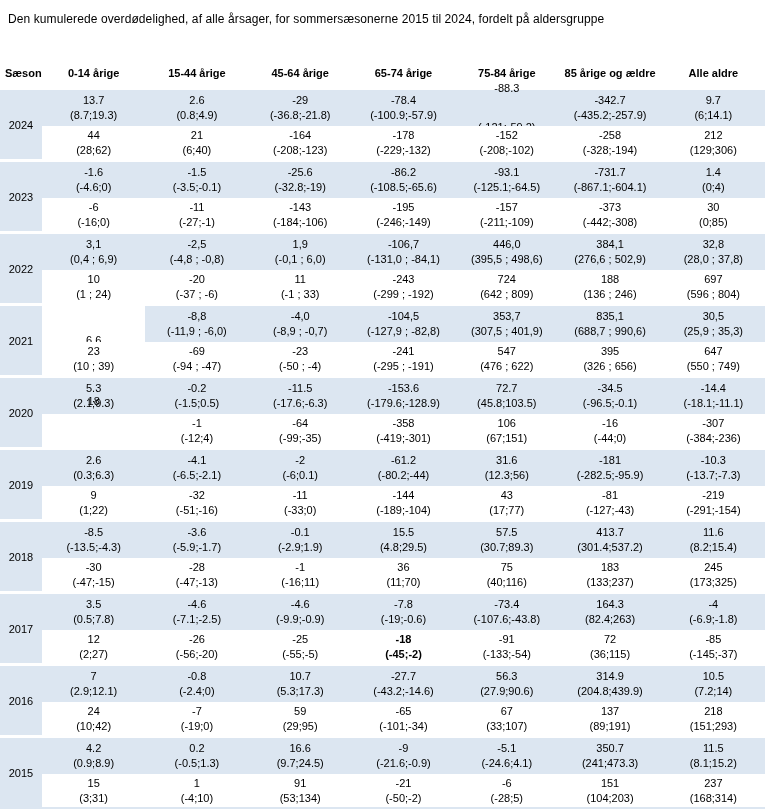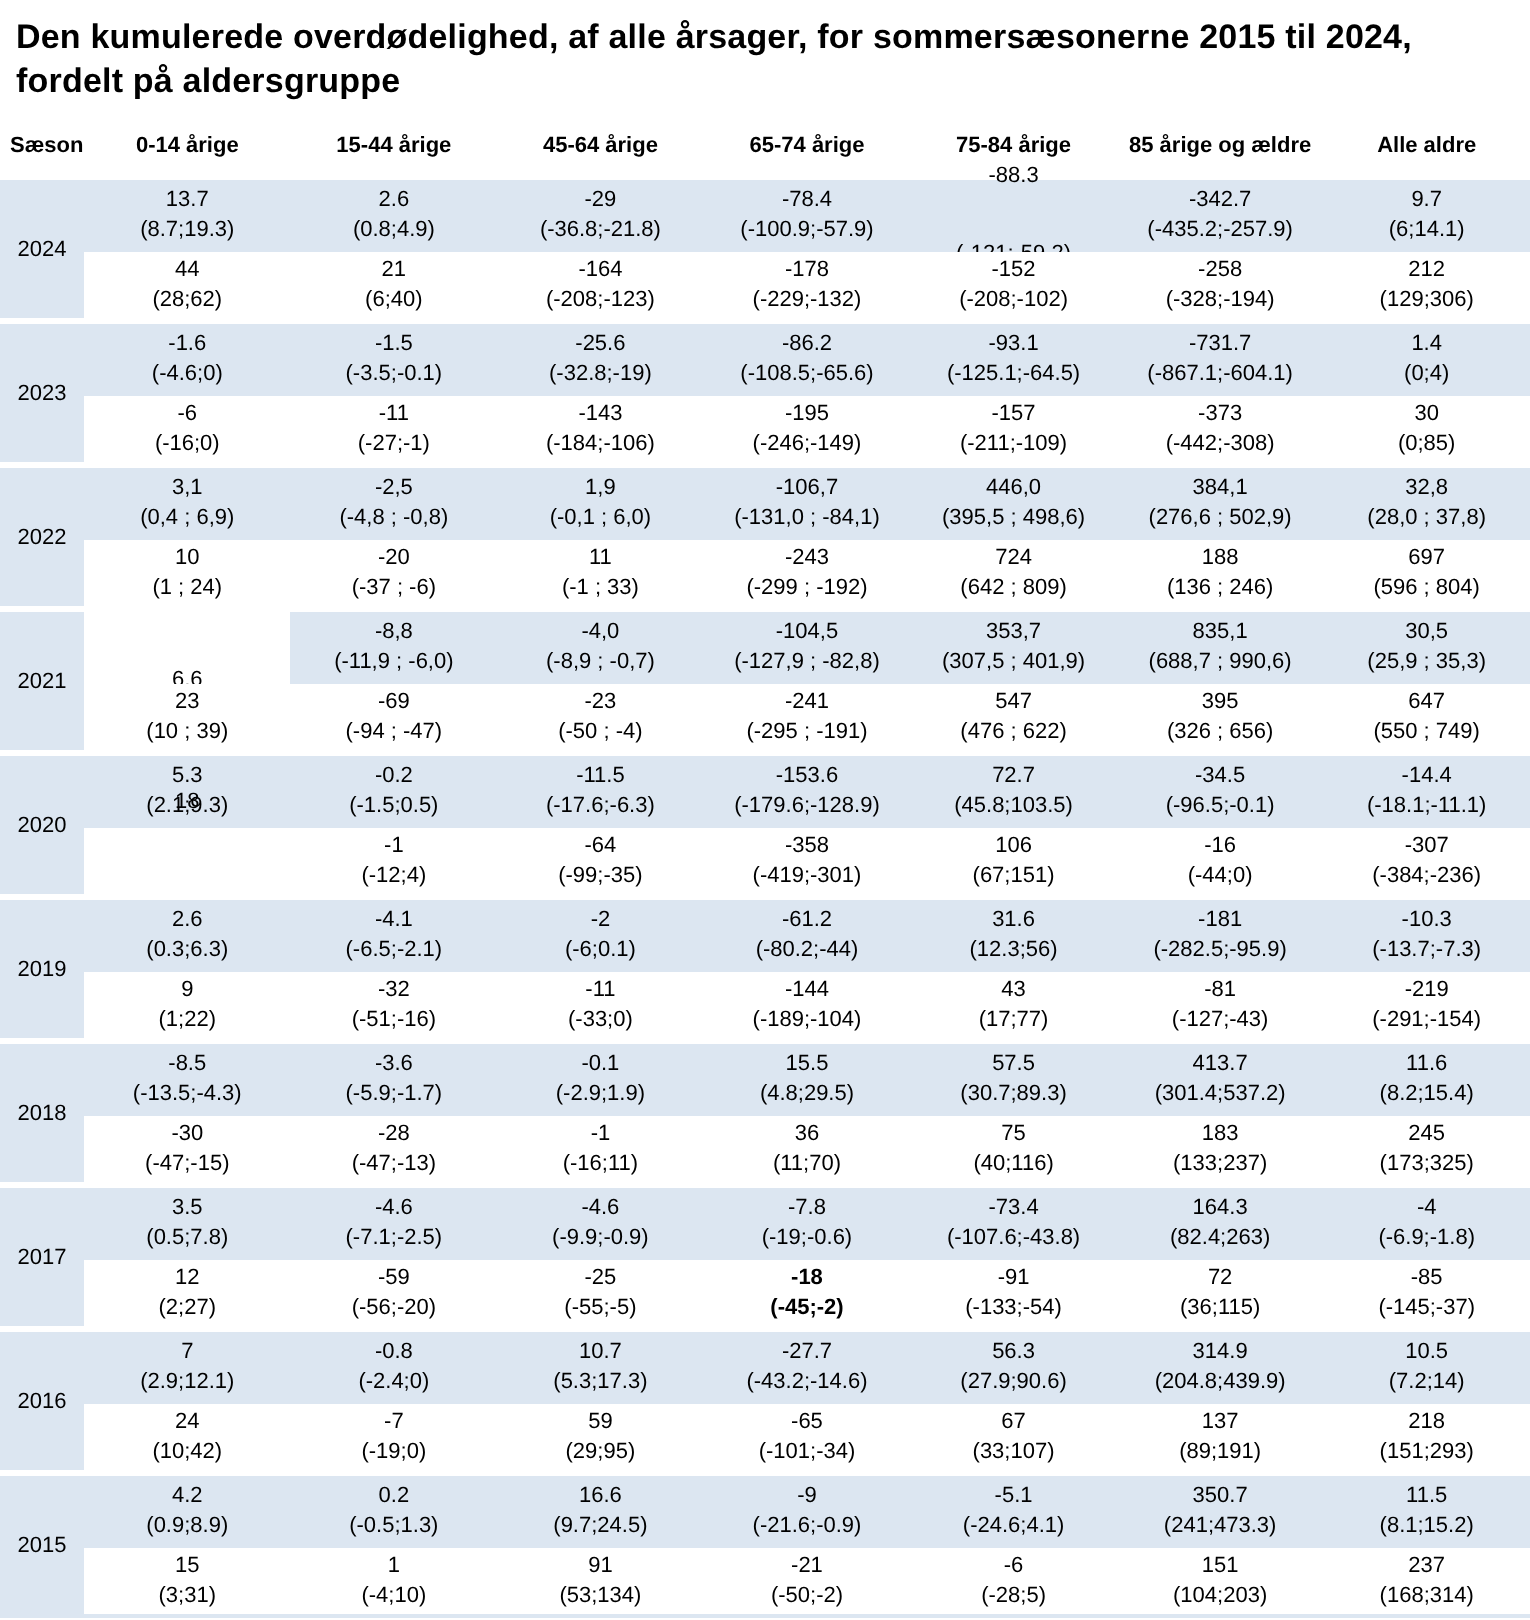--- a/index.html
+++ b/index.html
@@ -11,22 +11,22 @@
     overflow: hidden;
     font-family: "Liberation Sans", sans-serif;
     color: #000000;
   }
   .page {
     position: relative;
     width: 765px;
     height: 810px;
   }
   .title {
-    font-weight: bold;
-    font-size: 17px;
+    font-weight: normal;
+    font-size: 12px;
     line-height: 22px;
     padding: 8px 12px 0 8px;
     max-width: 742px;
     letter-spacing: 0.1px;
   }
   .table-wrap {
     position: absolute;
     top: 56px;
     left: 0;
     width: 765px;
@@ -539,21 +539,21 @@
           </div>
           <div class="cell r1" style="grid-area: 1 / 8;">
             <div class="v">-4</div>
             <div class="ci">(-6.9;-1.8)</div>
           </div>
           <div class="cell r2" style="grid-area: 2 / 2;">
             <div class="v">12</div>
             <div class="ci">(2;27)</div>
           </div>
           <div class="cell r2" style="grid-area: 2 / 3;">
-            <div class="v">-59</div>
+            <div class="v">-26</div>
             <div class="ci">(-56;-20)</div>
           </div>
           <div class="cell r2" style="grid-area: 2 / 4;">
             <div class="v">-25</div>
             <div class="ci">(-55;-5)</div>
           </div>
           <div class="cell r2" style="grid-area: 2 / 5; font-weight: bold;">
             <div class="v">-18</div>
             <div class="ci">(-45;-2)</div>
           </div>

